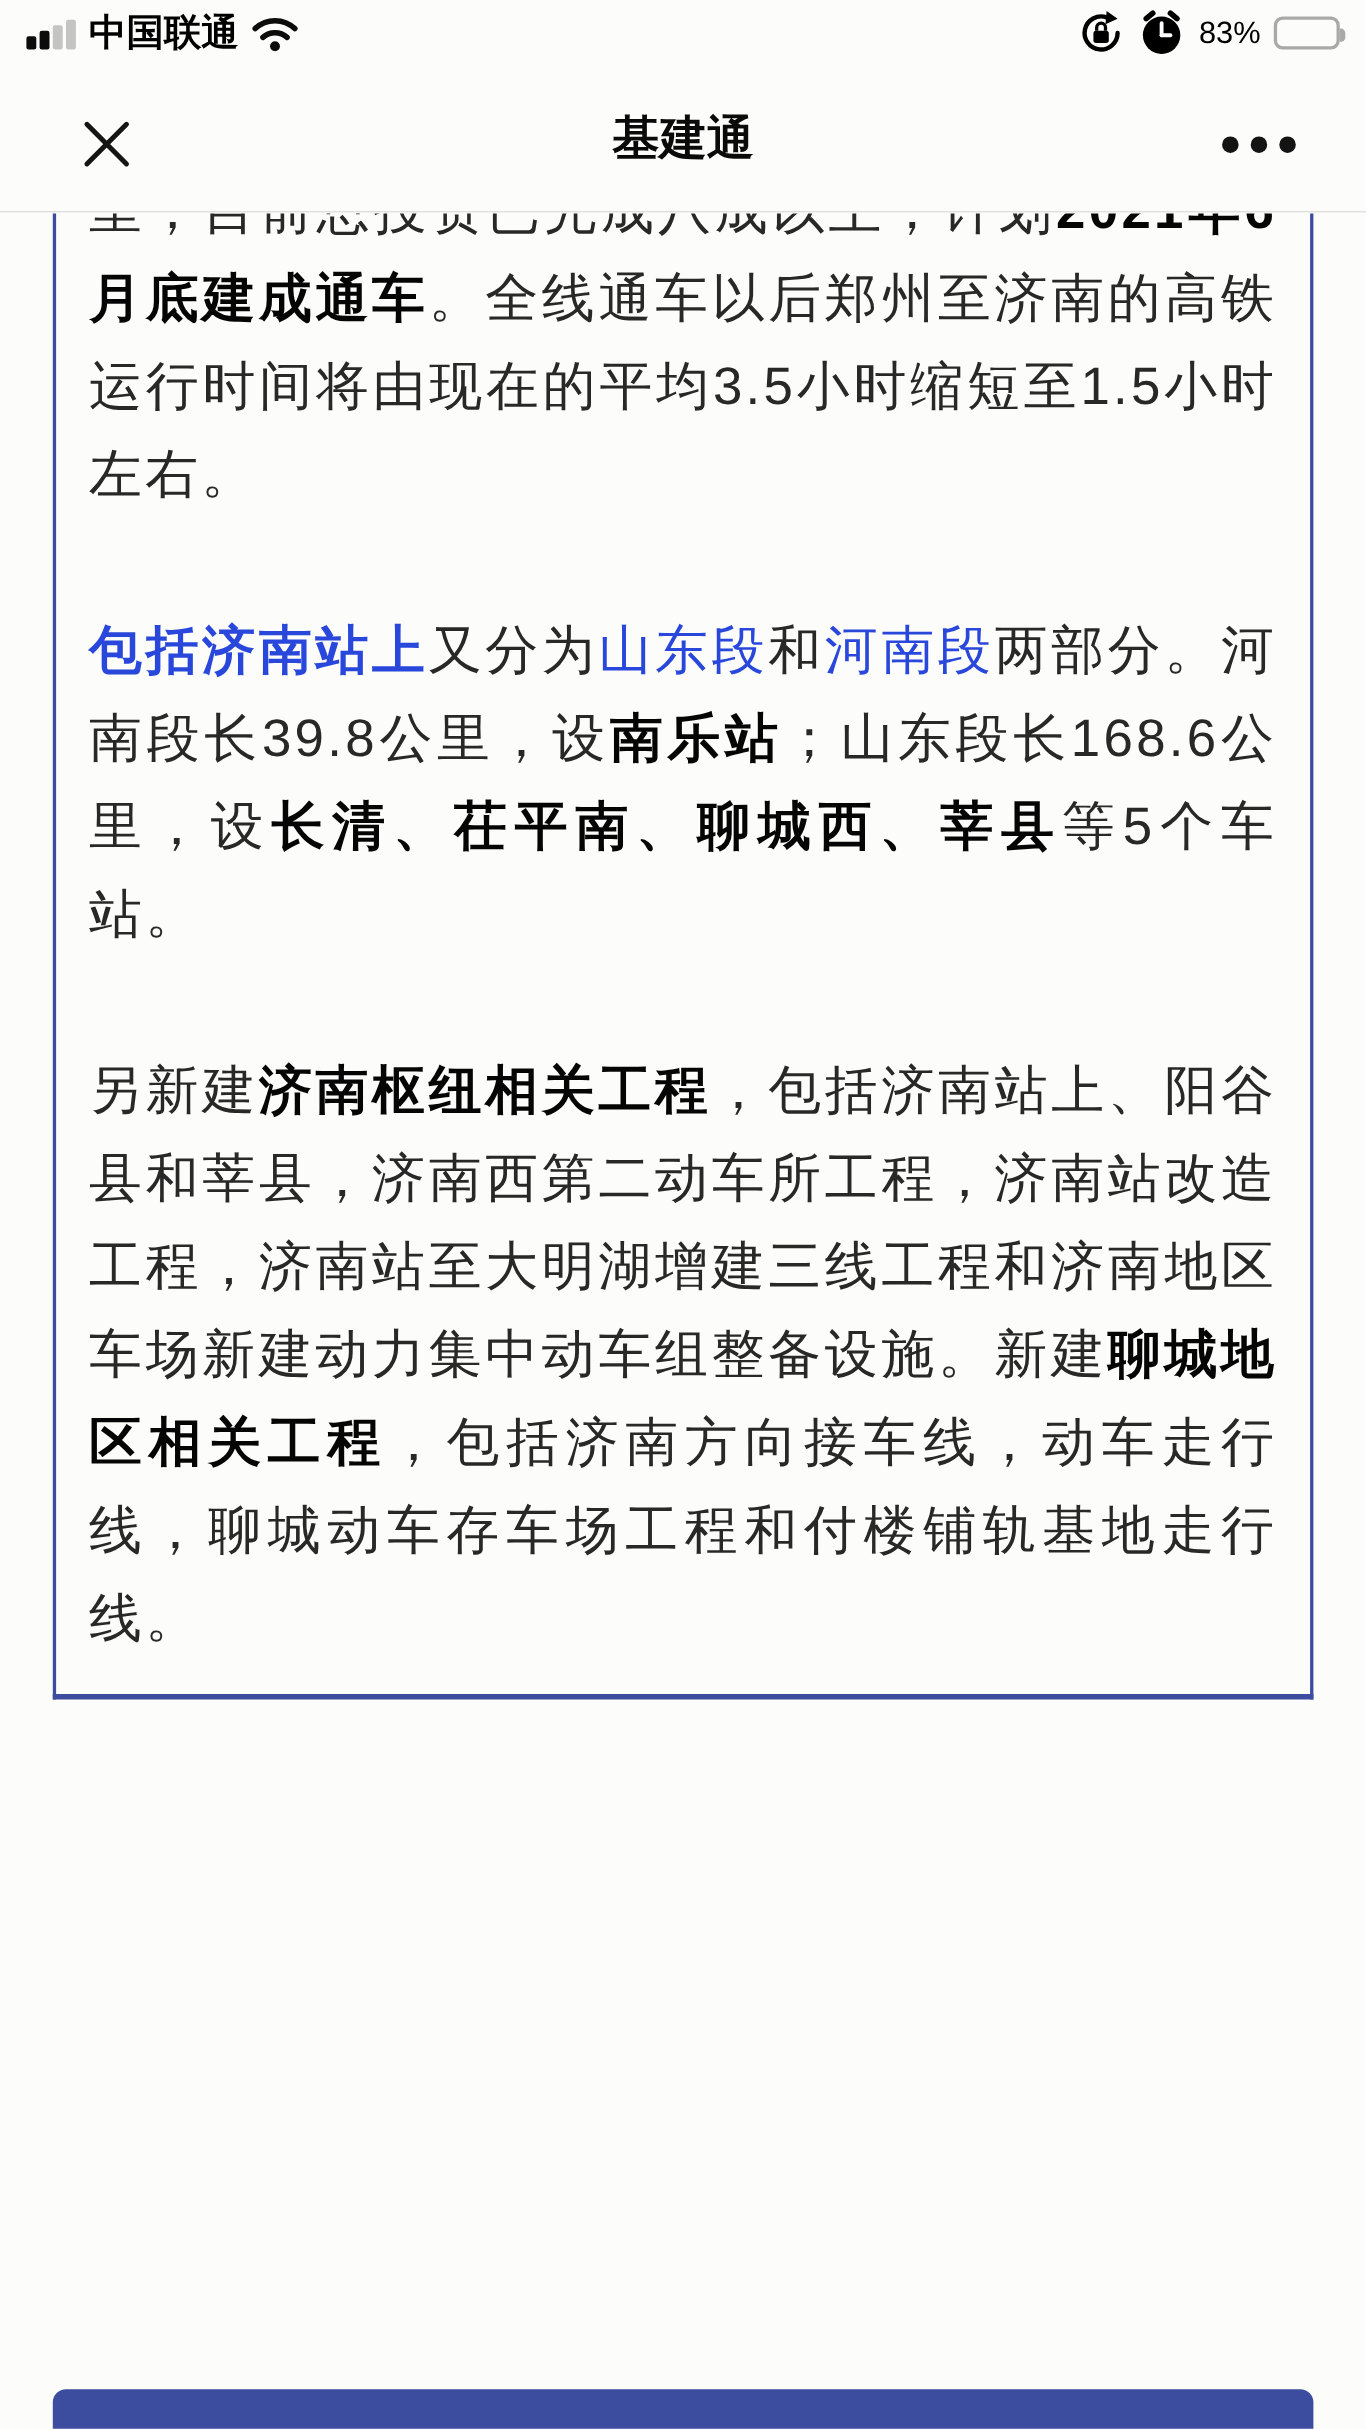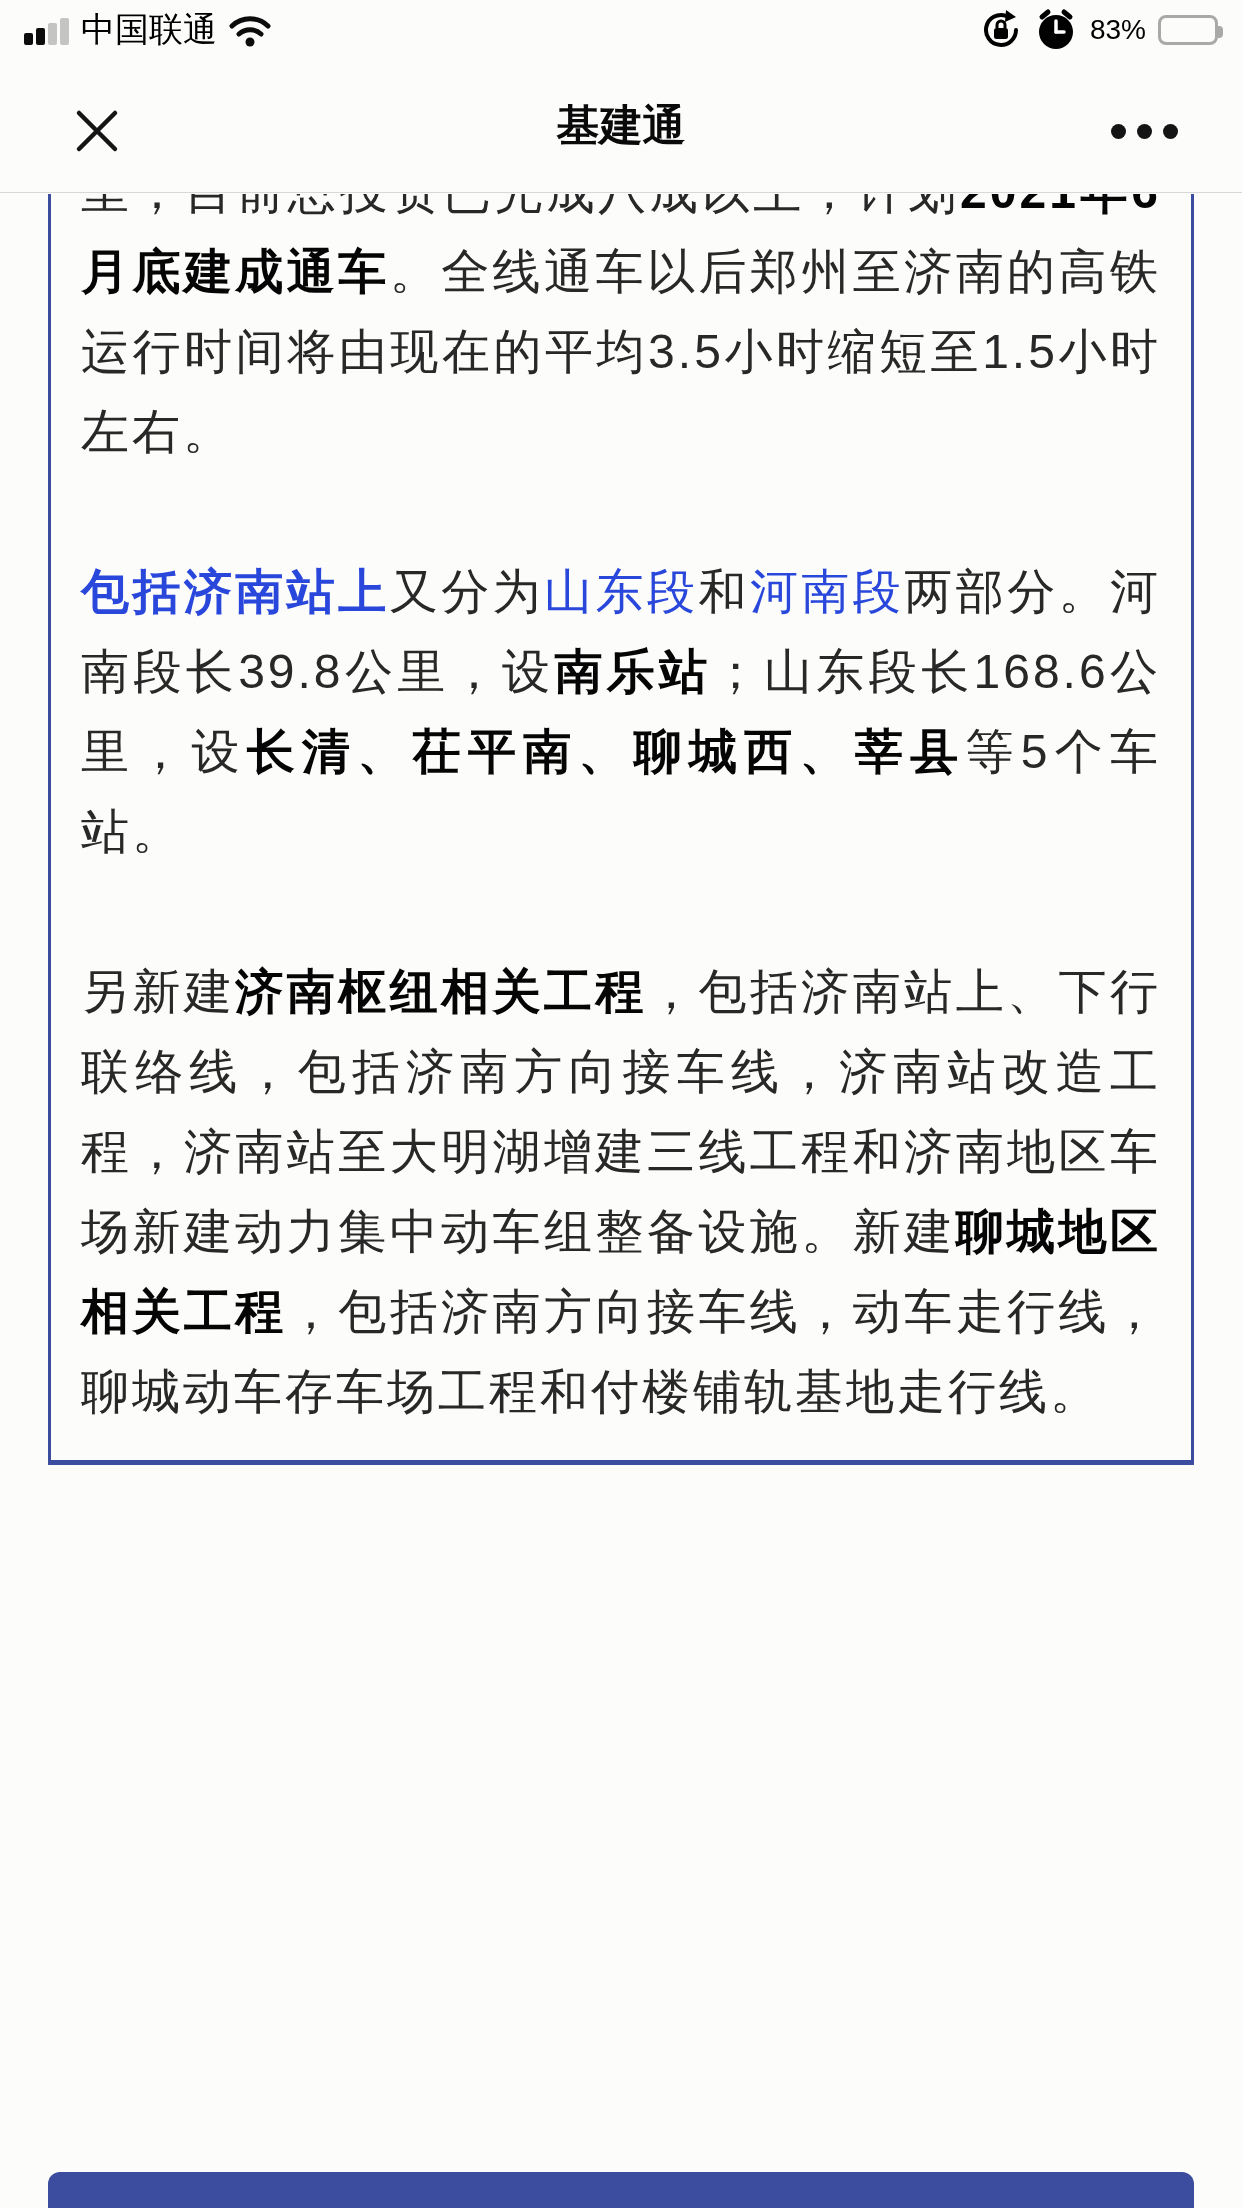--- a/index.html
+++ b/index.html
@@ -17,21 +17,21 @@
   .status-bar{
     position:absolute;top:0;left:0;width:1242px;height:60px;
     display:flex;align-items:center;justify-content:space-between;
     padding:0 24px;font-size:34px;color:#000;
   }
   .sb-left,.sb-right{display:flex;align-items:center;gap:12px;}
   .sb-time{
     position:absolute;left:0;right:0;text-align:center;font-size:37px;
     font-weight:600;letter-spacing:1px;pointer-events:none;
   }
-  .carrier{font-weight:400;}
+  .carrier{font-weight:700;}
   .sig{display:flex;align-items:flex-end;gap:3px;height:30px;}
   .sig i{display:block;width:9px;border-radius:2px;background:#0c0c0c;}
   .sig i:nth-child(1){height:12px;}
   .sig i:nth-child(2){height:17px;}
   .sig i:nth-child(3){height:22px;background:#c4c4c2;}
   .sig i:nth-child(4){height:27px;background:#c4c4c2;}
   .battery{position:relative;width:60px;height:30px;border:3px solid #a9a9a7;border-radius:8px;padding:3px;}
   .battery-fill{height:100%;background:#000;border-radius:3px;width:83%;}
   .battery-nub{position:absolute;right:-8px;top:8px;width:5px;height:12px;background:#a9a9a7;border-radius:0 4px 4px 0;}
   .pct{font-size:28px;}
@@ -126,18 +126,18 @@
       <i></i>
         <i></i>
         <i></i>
     </div>
   </div>
 
   <div class="content-viewport">
     <div class="article-box" id="article-box">
         <p><span class="run-n">里，目前总投资已完成八成以上，计划</span><span class="run-b">2021年6月底建成通车</span><span class="run-n">。全线通车以后郑州至济南的高铁运行时间将由现在的平均3.5小时缩短至1.5小时左右。</span></p>
         <p><span class="run-lb">包括济南站上</span><span class="run-n">又分为</span><span class="run-l">山东段</span><span class="run-n">和</span><span class="run-l">河南段</span><span class="run-n">两部分。河南段长39.8公里，设</span><span class="run-b">南乐站</span><span class="run-n">；山东段长168.6公里，设</span><span class="run-b">长清、茌平南、聊城西、莘县</span><span class="run-n">等5个车站。</span></p>
-        <p><span class="run-n">另新建</span><span class="run-b">济南枢纽相关工程</span><span class="run-n">，包括济南站上、下行联络线，包括济南方向接车线，济南站改造工程，济南站至大明湖增建三线工程和济南地区车场新建动力集中动车组整备设施。新建</span><span class="run-b">聊城地区相关工程</span><span class="run-n">，包括济南方向接车线，动车走行线，聊城动车存车场工程和付楼铺轨基地走行线。</span></p>
+        <p><span class="run-n">另新建</span><span class="run-b">济南枢纽相关工程</span><span class="run-n">，包括济南站上、阳谷县和莘县，济南西第二动车所工程，济南站改造工程，济南站至大明湖增建三线工程和济南地区车场新建动力集中动车组整备设施。新建</span><span class="run-b">聊城地区相关工程</span><span class="run-n">，包括济南方向接车线，动车走行线，聊城动车存车场工程和付楼铺轨基地走行线。</span></p>
       </div>
     <button class="cta">免费咨询</button>
   </div>
 
 </div>
 
 </body></html>

